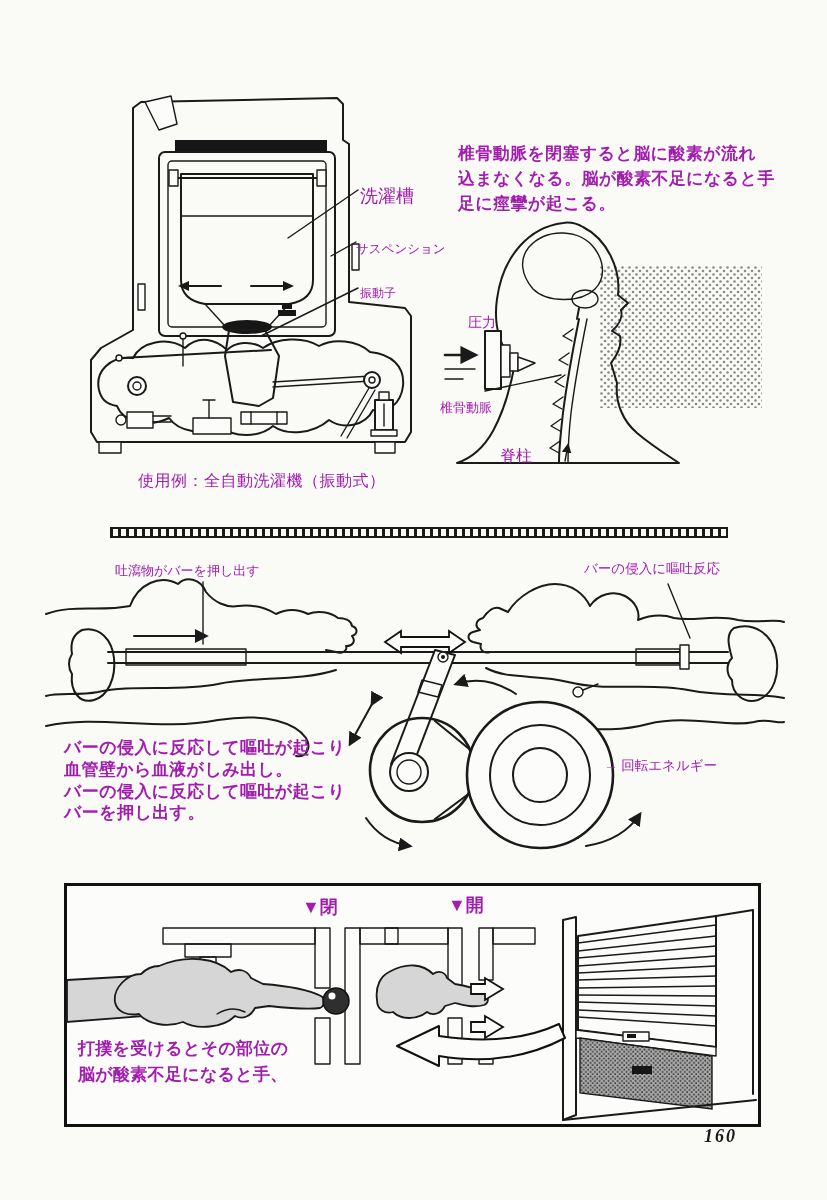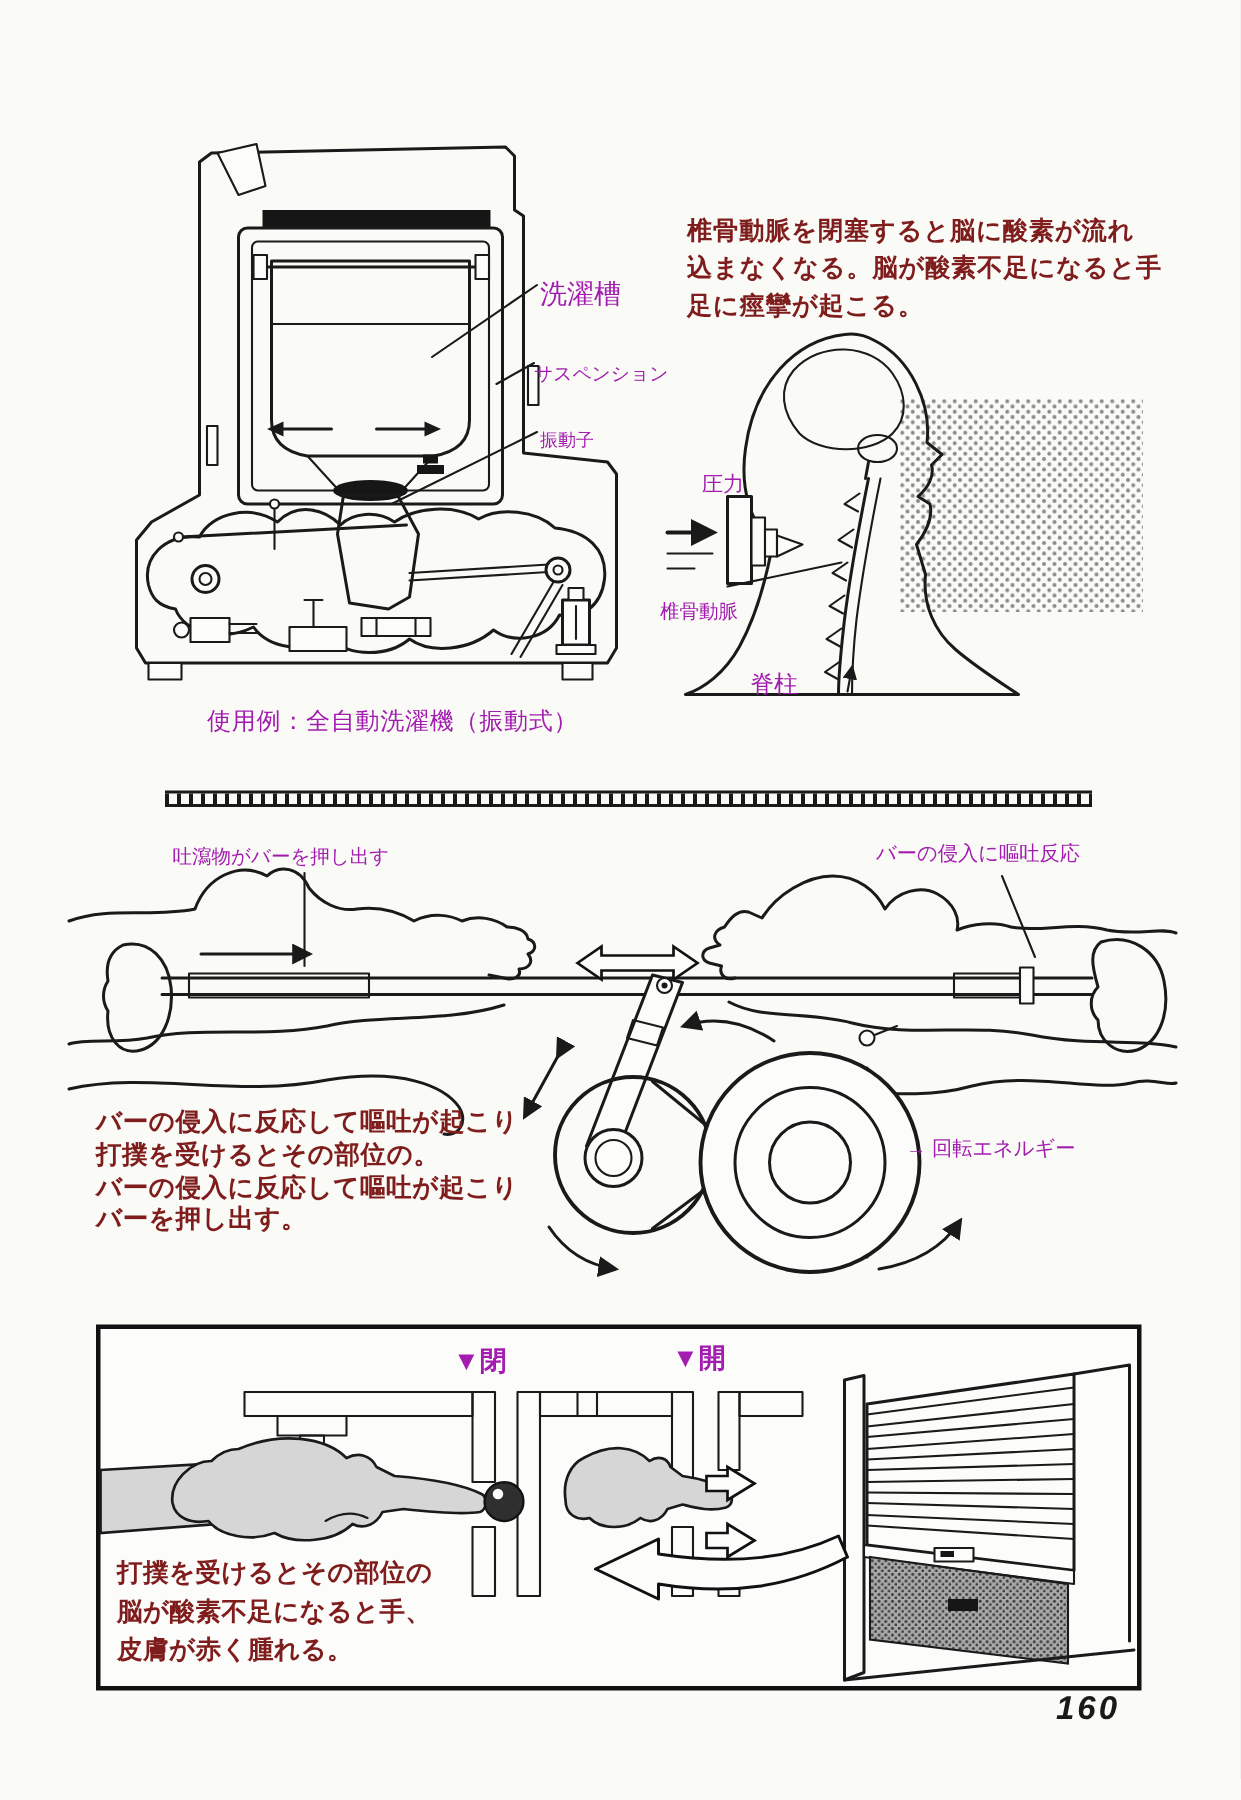--- a/index.html
+++ b/index.html
@@ -1,27 +1,27 @@
 <!DOCTYPE html>
 <html><head>
 <meta charset="utf-8">
 <style>
   html,body{margin:0;padding:0;background:#e8e8e6;}
   .page{position:relative;width:827px;height:1200px;margin:0 auto;background:#fafaf7;
         font-family:"Liberation Sans","DejaVu Sans",sans-serif;color:#1a1a1a;overflow:hidden;}
   .abs{position:absolute;}
   .lbl{position:absolute;white-space:nowrap;font-weight:500;color:#a21caf;}
-  .tblock{position:absolute;font-weight:700;color:#7f1d1d;}
+  .tblock{position:absolute;font-weight:700;color:#a21caf;}
   .tblock div{white-space:nowrap;}
   .divider{position:absolute;left:110px;top:527px;width:618px;height:7px;
            border-top:2px solid #1a1a1a;border-bottom:2px solid #1a1a1a;
            background:repeating-linear-gradient(90deg,#1a1a1a 0 3px,transparent 3px 8px);}
   .panelbox{position:absolute;left:64px;top:883px;width:691px;height:238px;border:3px solid #111;background:#fcfcfa;}
-  .pagenum{position:absolute;left:704px;top:1126px;font-family:Liberation Sans, sans-serif;
-           font-style:italic;font-weight:700;font-size:22px;letter-spacing:2px;}
+  .pagenum{position:absolute;left:704px;top:1126px;font-family:Liberation Serif, serif;
+           font-style:italic;font-weight:700;font-size:18px;letter-spacing:2px;}
   svg{position:absolute;overflow:visible;}
   svg .k{stroke:#1a1a1a;fill:none;stroke-width:2;stroke-linecap:round;stroke-linejoin:round;}
   svg .k1{stroke:#1a1a1a;fill:none;stroke-width:1.4;stroke-linecap:round;stroke-linejoin:round;}
   svg .k3{stroke:#1a1a1a;fill:none;stroke-width:2.6;stroke-linecap:round;stroke-linejoin:round;}
   svg .wf{fill:#fcfcfa;}
   svg .bk{fill:#161616;stroke:none;}
 </style>
 </head>
 <body>
 
@@ -233,21 +233,21 @@
       <path class="k" d="M548,290 Q585,284 602,258" marker-end="url(#m3)"></path>
       <path class="k" d="M328,262 Q344,286 372,290" marker-end="url(#m3)"></path>
       <path class="k" d="M334,148 L312,188" marker-start="url(#m3)" marker-end="url(#m3)"></path>
     </g>
   </svg>
   <div class="lbl" style="left:115px;top:562px;font-size:13px">吐瀉物がバーを押し出す</div>
   <div class="lbl" style="left:584px;top:560px;font-size:13.5px">バーの侵入に嘔吐反応</div>
   <div class="lbl" style="left:604px;top:757px;font-size:13.5px">→ 回転エネルギー</div>
   <div class="tblock" style="left:64px;top:737px;font-size:17px;line-height:21.8px;letter-spacing:0.4px">
     <div>バーの侵入に反応して嘔吐が起こり</div>
-    <div>打撲を受けるとその部位の。</div>
+    <div>血管壁から血液がしみ出し。</div>
     <div>バーの侵入に反応して嘔吐が起こり</div>
     <div>バーを押し出す。</div>
   </div>
 
   <div class="panelbox"></div>
   <svg class="abs" style="left:67px;top:886px" width="689" height="234" viewBox="0 0 689 234">
     <defs>
       <pattern id="dg4" width="6" height="6" patternUnits="userSpaceOnUse">
         <path d="M0,6 L6,0" stroke="#333" stroke-width="1.2" fill="none"></path>
       </pattern>
@@ -307,18 +307,17 @@
       <path class="k" d="M649,30 L686,24 L686,208"></path>
     </g>
 
     <path fill="#fcfcfa" stroke="#111" stroke-width="2" stroke-linejoin="round" d="M498,152 C460,172 420,178 372,170 L372,180 L330,160 L372,140 L372,150 C425,158 462,152 492,138 Z"></path>
   </svg>
   <div class="lbl" style="left:302px;top:895px;font-size:18px;font-weight:600">▼閉</div>
   <div class="lbl" style="left:448px;top:893px;font-size:18px;font-weight:600">▼開</div>
   <div class="tblock" style="left:78px;top:1036px;font-size:17px;line-height:25.5px;letter-spacing:0.3px">
     <div>打撲を受けるとその部位の</div>
     <div>脳が酸素不足になると手、</div>
-    <div>皮膚が赤く腫れる。</div>
   </div>
 
   <div class="pagenum">160</div>
 
 </div>
 
 </body></html>

